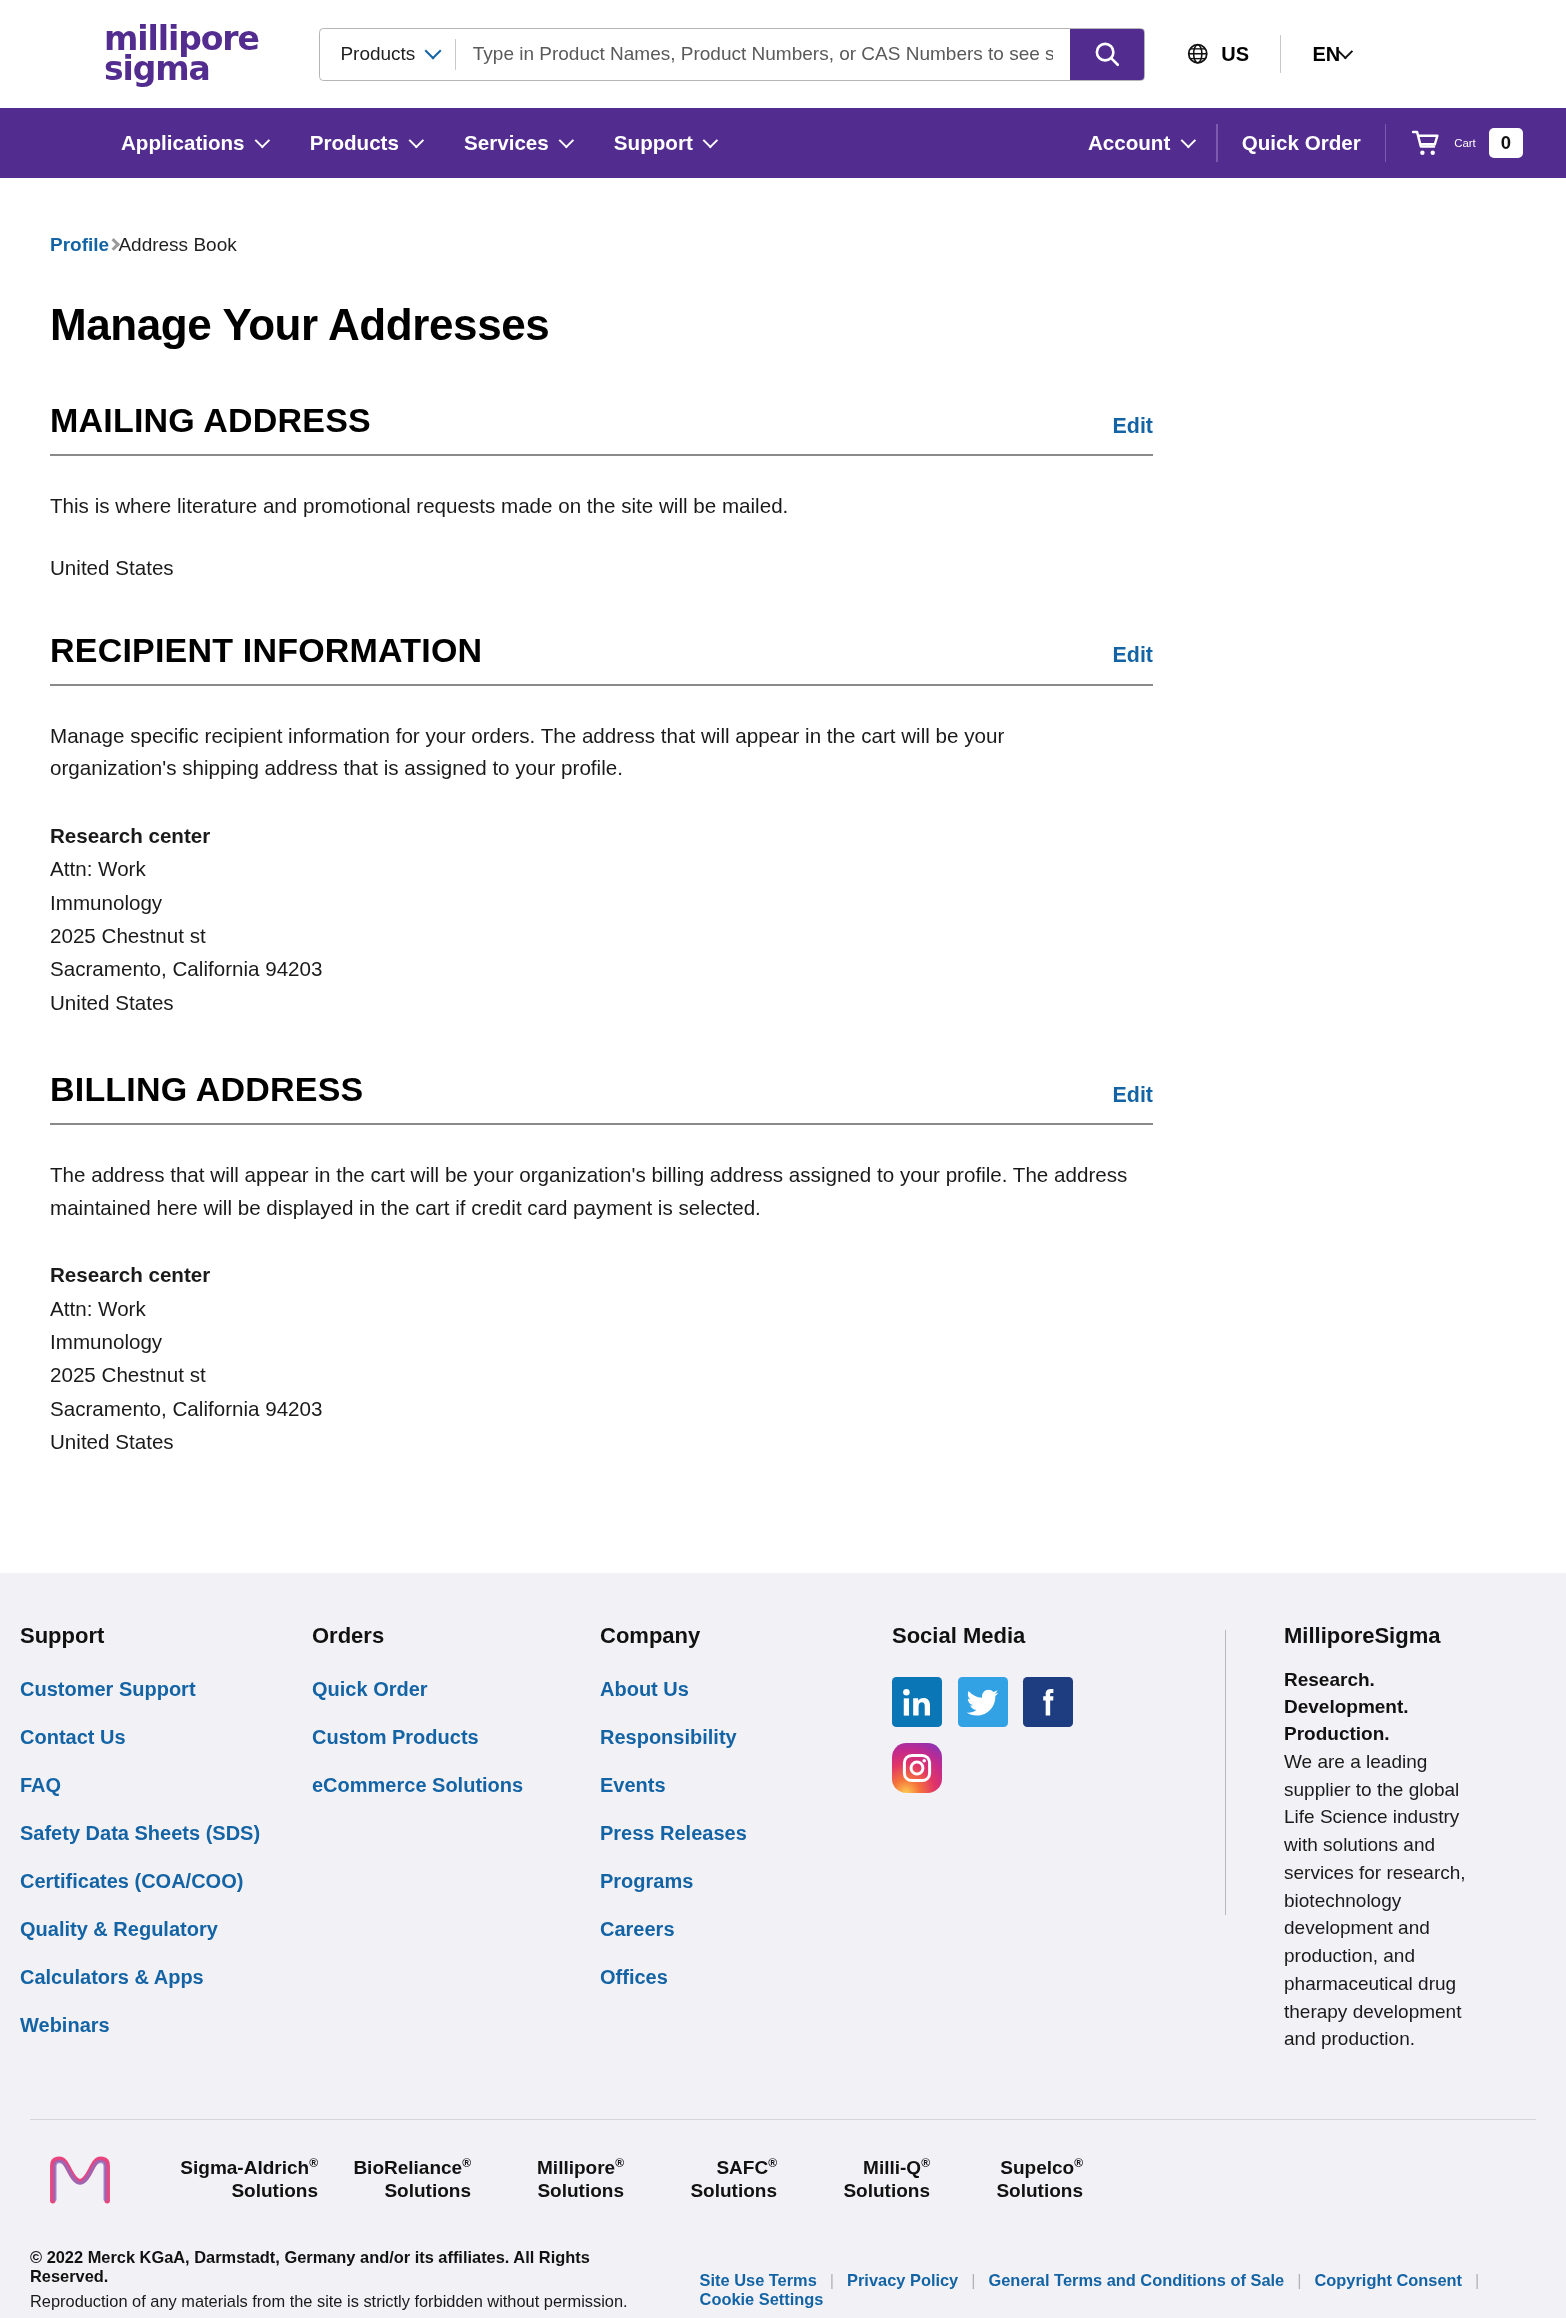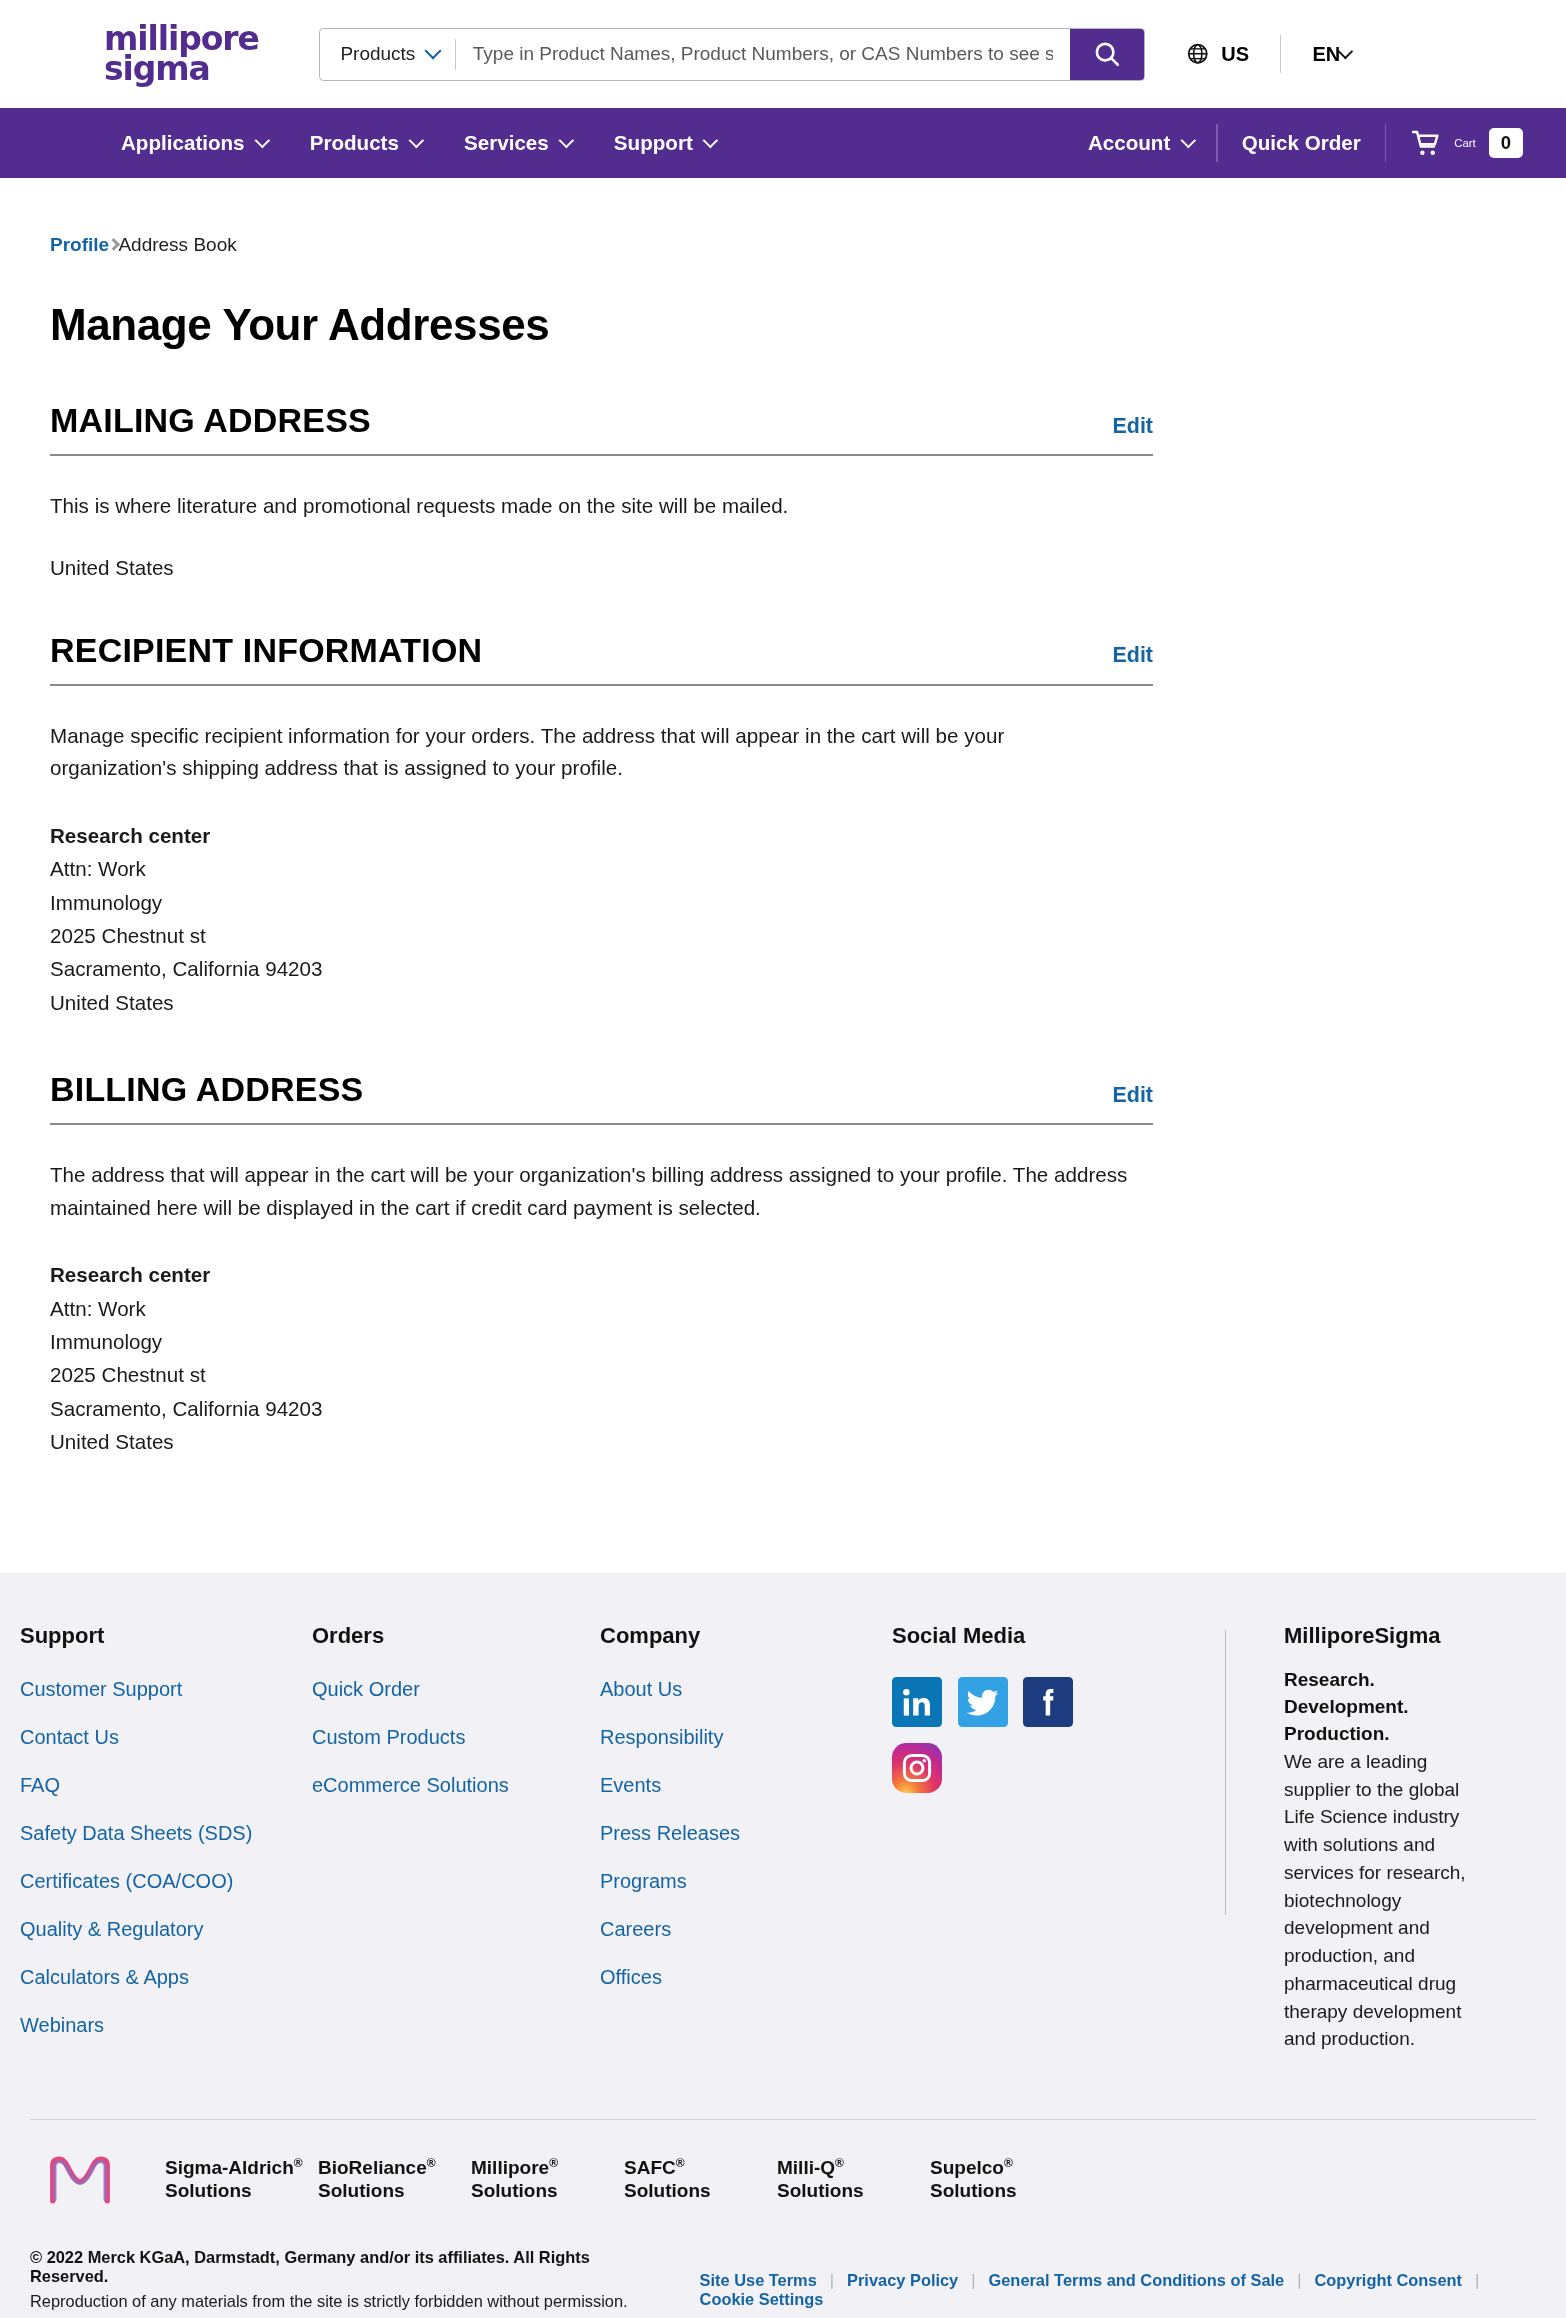--- a/index.html
+++ b/index.html
@@ -205,21 +205,21 @@
     content: "";
     position: absolute;
     left: 34px; top: 7.1px;
     width: 1.4px; height: 285px;
     background: #b9b9bd;
   }
   .fcol-title {
     font-size: 22px; font-weight: bold; color: #111; margin-bottom: 28.5px;
   }
   .flink {
-    display: block; font-size: 20px; color: #1464A5; font-weight: normal;
+    display: block; font-size: 20px; color: #1464A5; font-weight: bold;
     margin-bottom: 23px; cursor: pointer; line-height: 1.25;
   }
   .social-grid { display: flex; flex-wrap: wrap; gap: 15.7px; width: 221px; }
   .social-icon {
     width: 50px; height: 50px; border-radius: 4.3px; cursor: pointer;
     display: flex; align-items: center; justify-content: center;
   }
   .si-linkedin { background: #0A76B6; }
   .si-twitter  { background: #33A2E5; }
   .si-facebook { background: #1E3D80; }
@@ -228,20 +228,21 @@
   .about-head { font-size: 22px; font-weight: bold; color: #111; margin-bottom: 18.5px; }
   .about-tag { font-size: 19px; font-weight: bold; color: #111; line-height: 1.42; }
   .about-body { font-size: 19px; color: #1a1a1a; line-height: 1.46; }
 
   
   .brand-strip {
     margin: 58px 30px 0 30px;
     border-top: 1.4px solid #d5d5da;
     display: flex; align-items: center;
     padding: 31px 0 31px 0;
+    text-align: right;
   }
   .brand-m { width: 135px; display: flex; align-items: center; padding-left: 15.7px; }
   .brand-item {
     font-size: 19px; font-weight: bold; color: #111; line-height: 1.22;
     width: 153px;
   }
   .brand-item sup { font-size: 12px; vertical-align: super; }
 
   
   .legal {

